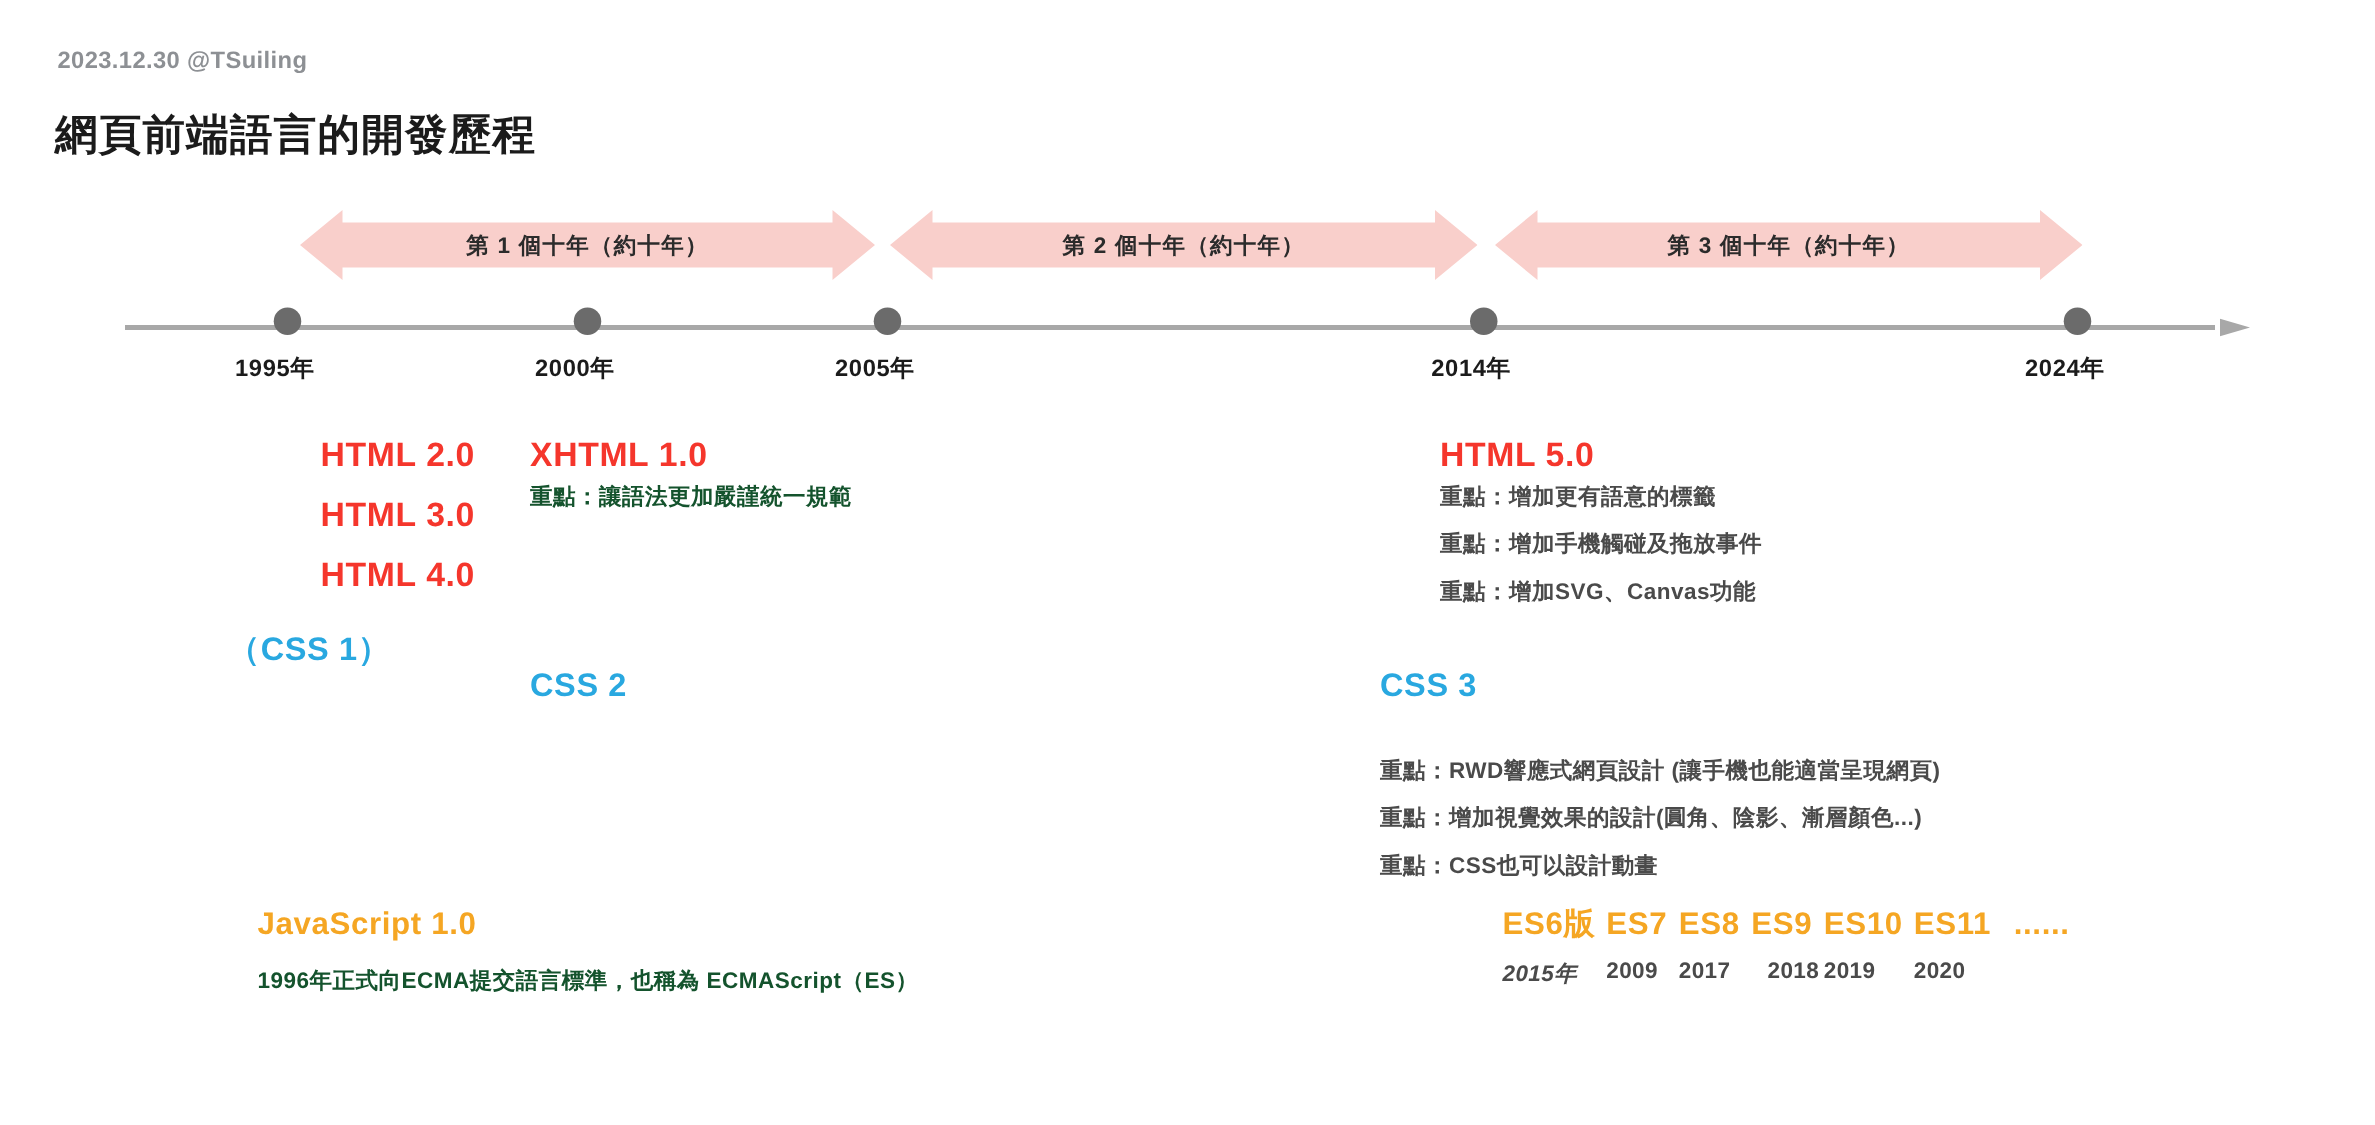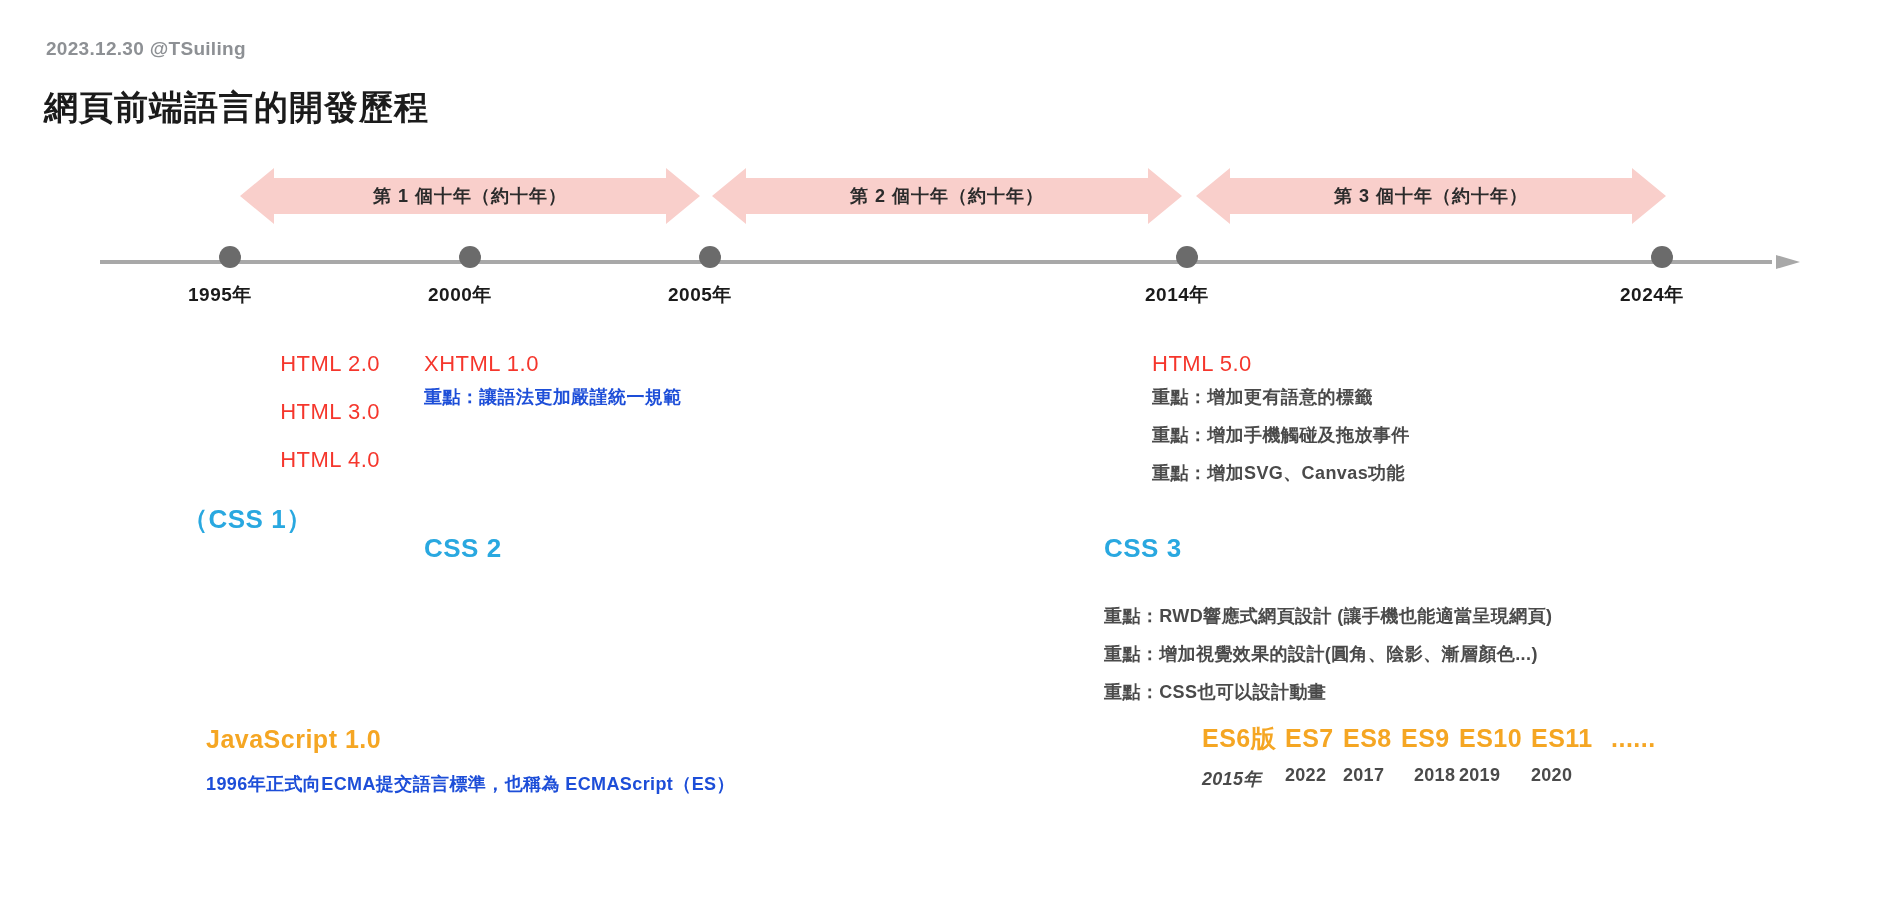--- a/index.html
+++ b/index.html
@@ -100,22 +100,22 @@
     letter-spacing: 0.5px;
     white-space: nowrap;
   }
 
   
   .block {
     position: absolute;
     white-space: nowrap;
   }
   .head-html {
-    font-size: 22px;
-    font-weight: normal;
+    font-size: 27px;
+    font-weight: bold;
     color: #f5362c;
     letter-spacing: 0.5px;
     line-height: 48px;
   }
   .head-css {
     font-size: 26px;
     font-weight: bold;
     color: #29a8e0;
     letter-spacing: 0.5px;
   }
@@ -128,21 +128,21 @@
   .note {
     font-size: 18px;
     font-weight: bold;
     color: #4a4a4a;
     line-height: 38px;
     letter-spacing: 0.4px;
   }
   .note-plain {
     font-size: 18px;
     font-weight: bold;
-    color: #1d4ed8;
+    color: #14532d;
     letter-spacing: 0.4px;
   }
   .es-row {
     display: flex;
     align-items: baseline;
   }
   .es-name {
     font-size: 25px;
     font-weight: bold;
     color: #f5a623;
@@ -232,21 +232,21 @@
 <div class="block head-js" style="left:206px; top:725px;">JavaScript 1.0</div>
 <div class="block note-plain" style="left:206px; top:772px;">1996年正式向ECMA提交語言標準，也稱為 ECMAScript（ES）</div>
 
 <div class="block es-row" style="left:1202px; top:722px;">
   <div style="width:83px;">
     <div class="es-name">ES6版</div>
     <div class="es-year" style="margin-top:12px;font-style:italic;">2015年</div>
   </div>
   <div style="width:58px;">
     <div class="es-name">ES7</div>
-    <div class="es-year" style="margin-top:12px;">2022</div>
+    <div class="es-year" style="margin-top:12px;">2009</div>
   </div>
   <div style="width:58px;">
     <div class="es-name">ES8</div>
     <div class="es-year" style="margin-top:12px;">2017</div>
   </div>
   <div style="width:58px;">
     <div class="es-name">ES9</div>
     <div class="es-year" style="margin-top:12px;margin-left:13px;">2018</div>
   </div>
   <div style="width:72px;">

